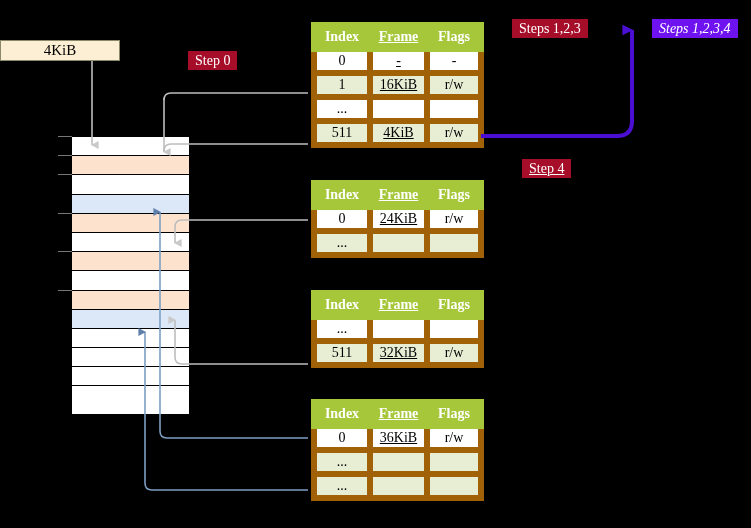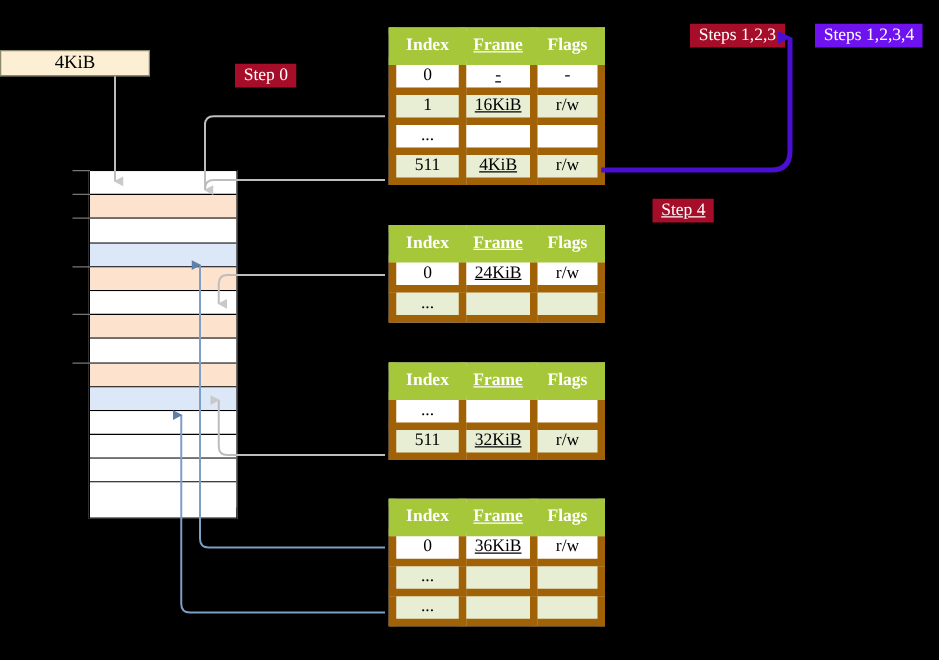--- a/index.html
+++ b/index.html
@@ -247,22 +247,22 @@
             <td class="col-index">...</td>
             <td class="col-frame"></td>
             <td class="col-flags"></td>
           </tr>
         </tbody>
       </table>
     </div>
 
   <div id="badges-host">
       <div class="badge crimson" style="left: 188px; top: 51px; background: rgb(165, 13, 40);">Step 0</div>
-      <div class="badge crimson" style="left: 512px; top: 19px; background: rgb(165, 13, 40); margin-left: 40px;">Steps 1,2,3</div>
-      <div class="badge violet" style="left: 652px; top: 19px; background: rgb(111, 18, 240);">Steps 1,2,3,4</div>
+      <div class="badge crimson" style="left: 512px; top: 19px; background: rgb(165, 13, 40);">Steps 1,2,3</div>
+      <div class="badge violet" style="left: 652px; top: 19px; background: rgb(111, 18, 240); font-style: italic;">Steps 1,2,3,4</div>
       <div class="badge crimson" style="left: 522px; top: 159px; background: rgb(165, 13, 40); text-decoration: underline;">Step 4</div>
     </div>
 
   <svg id="wires" viewBox="0 0 751 528">
     <defs>
       <marker id="ah-gray" markerWidth="9" markerHeight="9" refX="4.5" refY="7.2" orient="auto" markerUnits="userSpaceOnUse">
         <path d="M0.6,0.6 L4.5,8.2 L8.4,0.6 Z" fill="#c9c9c9"></path>
       </marker>
       <marker id="ah-blue" markerWidth="9" markerHeight="9" refX="4.5" refY="7.2" orient="auto" markerUnits="userSpaceOnUse">
         <path d="M0.6,0.6 L4.5,8.2 L8.4,0.6 Z" fill="#5f80ab"></path>

